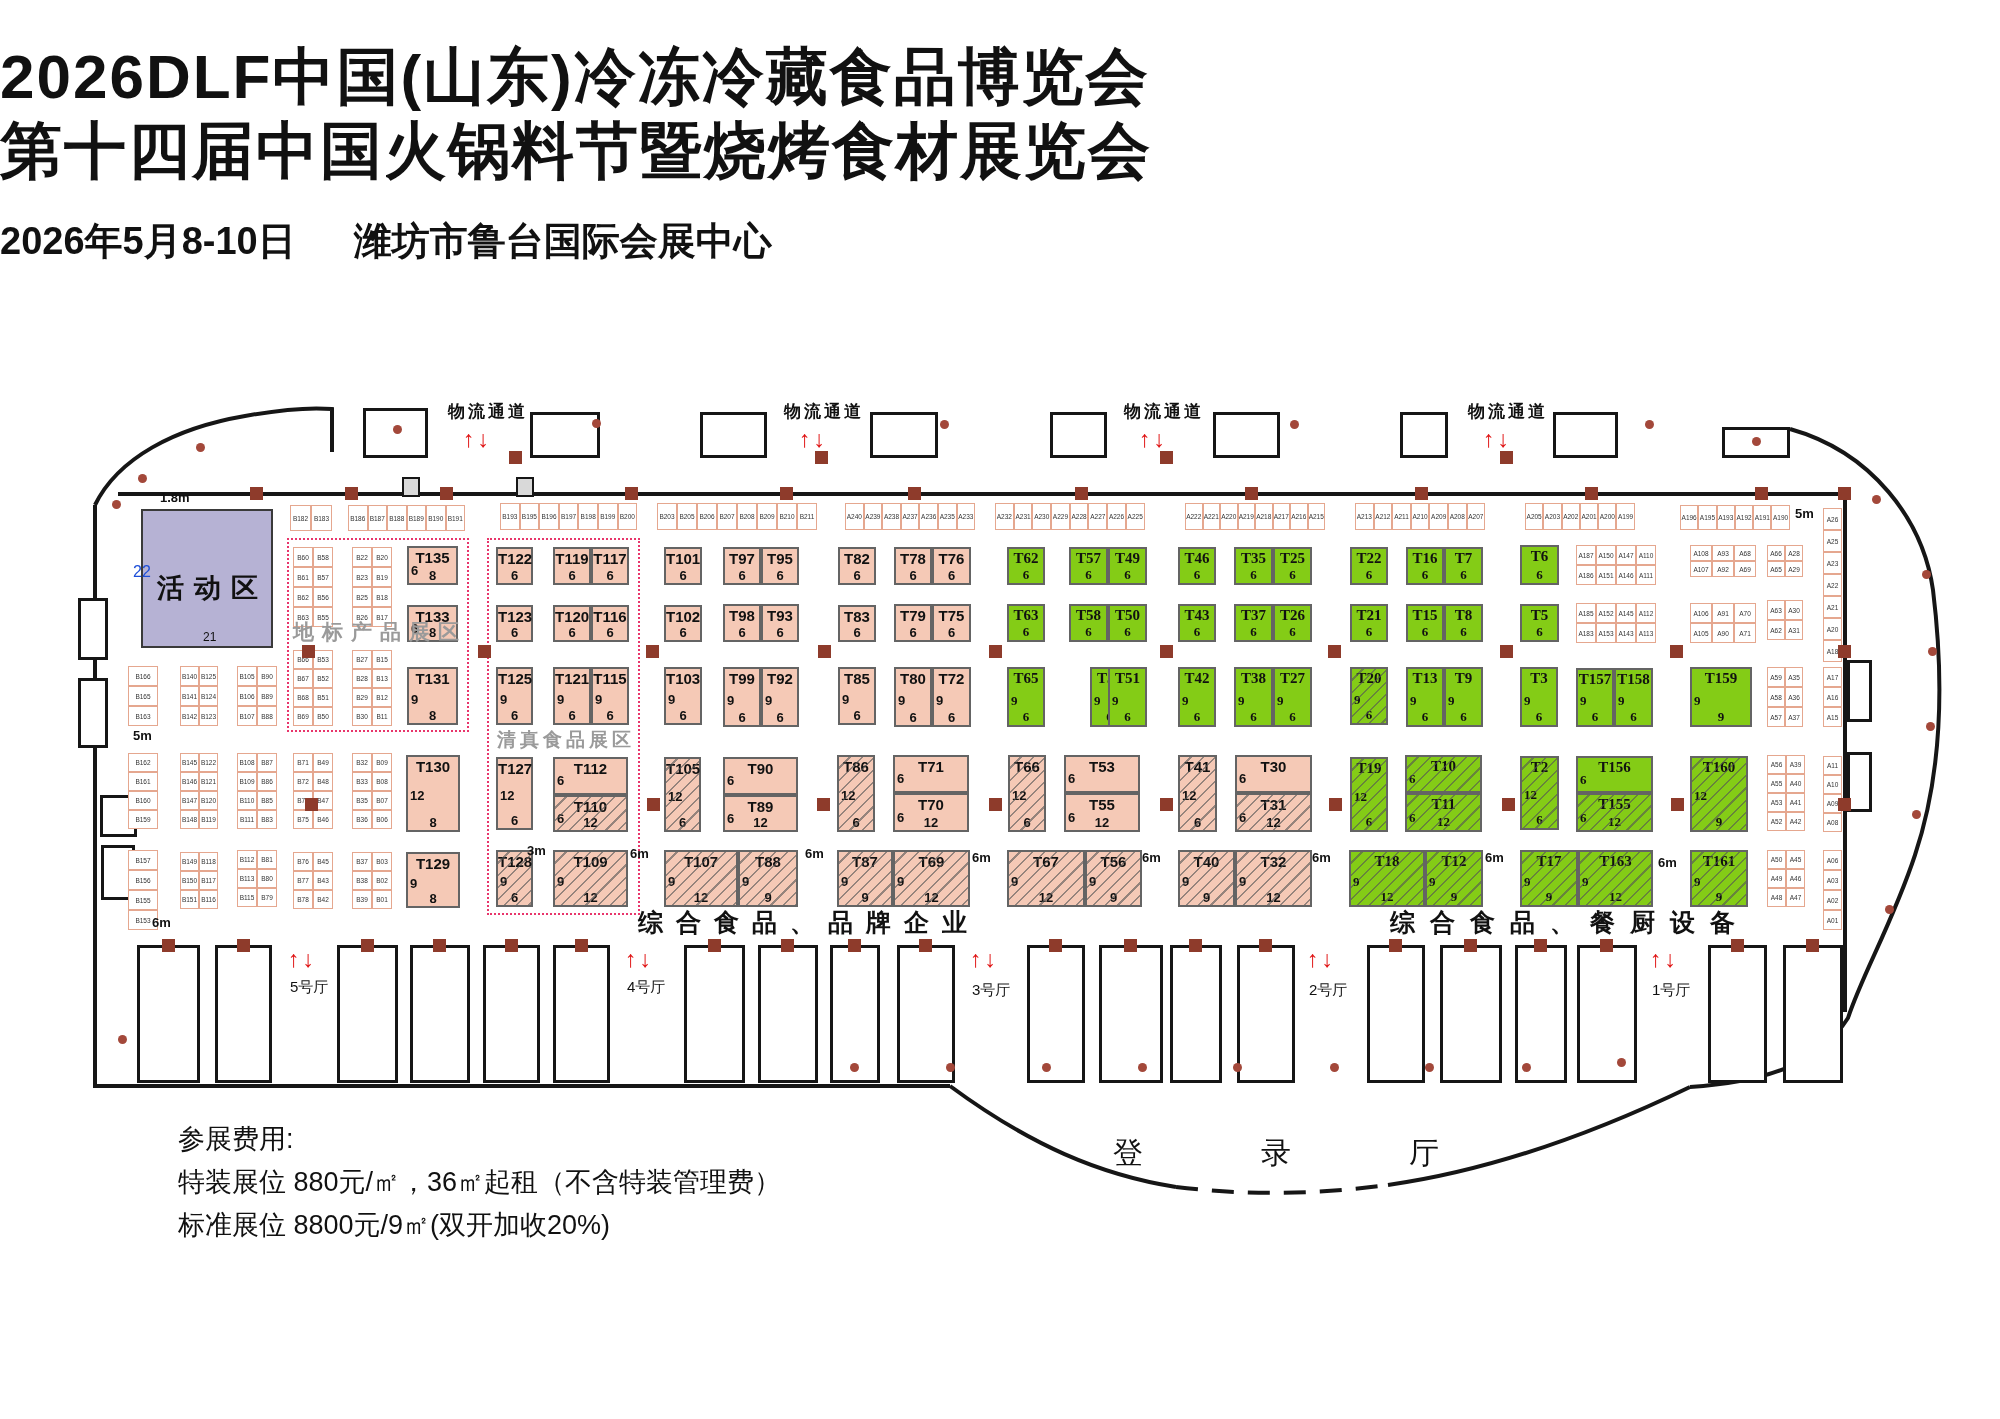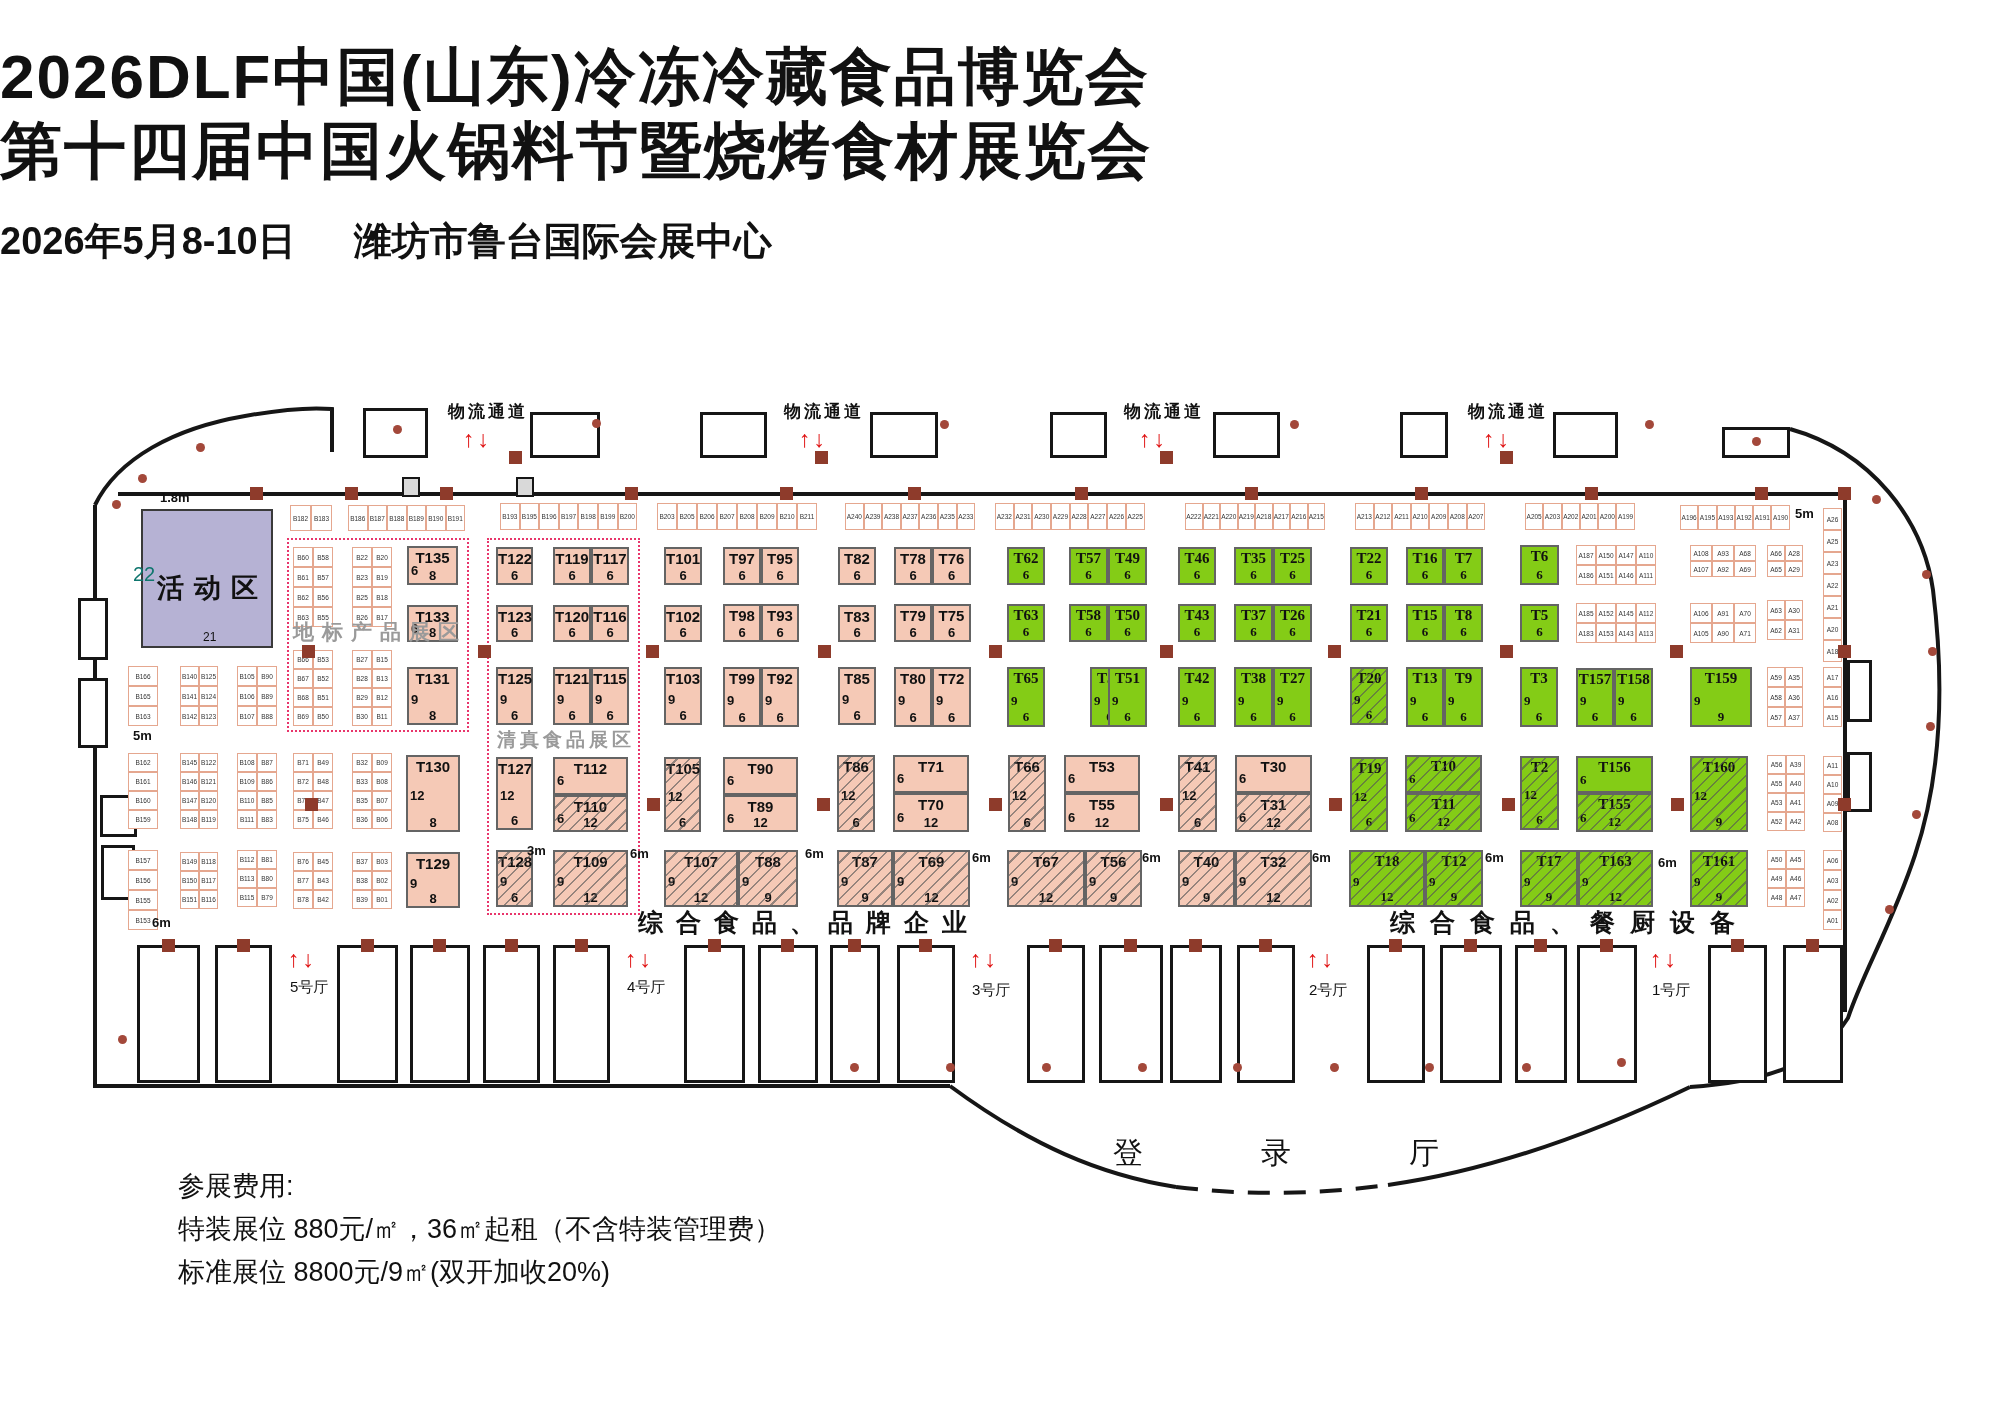--- a/index.html
+++ b/index.html
@@ -3,21 +3,21 @@
 <meta charset="utf-8">
 <style>
   html,body{margin:0;padding:0;background:#fff;}
   #plan{position:relative;width:2000px;height:1419px;background:#fff;overflow:hidden;
         font-family:"Liberation Sans","DejaVu Sans",sans-serif;color:#111;}
   #outline-svg{position:absolute;left:0;top:0;z-index:0;}
   .hdr{position:absolute;left:0;top:40px;width:1560px;z-index:5;}
   .t1,.t2{font-size:62px;font-weight:800;letter-spacing:2px;line-height:74px;white-space:nowrap;}
   .sub{margin-top:28px;font-size:38px;font-weight:700;white-space:nowrap;}
   .sub .gap{margin-left:58px;}
-  .fees{position:absolute;left:178px;top:1165px;font-size:27px;line-height:43px;z-index:6;white-space:nowrap;}
+  .fees{position:absolute;left:178px;top:1118px;font-size:27px;line-height:43px;z-index:6;white-space:nowrap;}
   .txt{position:absolute;white-space:nowrap;z-index:6;}
   .booth{position:absolute;border:2px solid #646464;box-sizing:border-box;z-index:4;}
   .pink{background:#f5c9b6;}
   .yellow{background:#84cc16;font-family:Liberation Serif, serif;}
   .hx::after{content:"";position:absolute;inset:0;
      background:repeating-linear-gradient(135deg,rgba(0,0,0,0) 0 7px,rgba(85,85,85,.6) 7px 8.6px);}
   .bl{position:absolute;top:1px;left:0;width:100%;text-align:center;font-size:15px;font-weight:700;}
   .nl{position:absolute;left:2px;top:42%;font-size:13px;font-weight:700;}
   .nb{position:absolute;bottom:0;left:0;width:100%;text-align:center;font-size:13px;font-weight:700;}
   .block{position:absolute;display:grid;z-index:3;background:#fff;}
@@ -979,21 +979,21 @@
     <div class="txt" style="left: 448px; top: 400px; font-size: 17px; font-weight: 700; color: rgb(17, 17, 17); letter-spacing: 3px;">物流通道</div>
     <div class="txt" style="left: 784px; top: 400px; font-size: 17px; font-weight: 700; color: rgb(17, 17, 17); letter-spacing: 3px;">物流通道</div>
     <div class="txt" style="left: 1124px; top: 400px; font-size: 17px; font-weight: 700; color: rgb(17, 17, 17); letter-spacing: 3px;">物流通道</div>
     <div class="txt" style="left: 1468px; top: 400px; font-size: 17px; font-weight: 700; color: rgb(17, 17, 17); letter-spacing: 3px;">物流通道</div>
     <div class="txt" style="left: 293px; top: 618px; font-size: 21px; font-weight: 700; color: rgb(154, 154, 154); letter-spacing: 8px;">地标产品展区</div>
     <div class="txt" style="left: 497px; top: 727px; font-size: 19px; font-weight: 700; color: rgb(154, 154, 154); letter-spacing: 4px;">清真食品展区</div>
     <div class="txt" style="left: 638px; top: 906px; font-size: 25px; font-weight: 700; color: rgb(17, 17, 17); letter-spacing: 13px;">综合食品、品牌企业</div>
     <div class="txt" style="left: 1390px; top: 906px; font-size: 25px; font-weight: 700; color: rgb(17, 17, 17); letter-spacing: 15px;">综合食品、餐厨设备</div>
     <div class="txt" style="left: 1113px; top: 1133px; font-size: 30px; font-weight: 400; color: rgb(17, 17, 17); letter-spacing: 118px;">登录厅</div>
     <div class="txt" style="left: 157px; top: 570px; font-size: 27px; font-weight: 700; color: rgb(17, 17, 17); letter-spacing: 10px;">活动区</div>
-    <div class="txt" style="left: 133px; top: 563px; font-size: 20px; font-weight: 400; color: #0f766e; letter-spacing: 0px;">22</div>
+    <div class="txt" style="left: 133px; top: 563px; font-size: 16px; font-weight: 400; color: #1d4ed8; letter-spacing: 0px;">22</div>
     <div class="txt" style="left: 203px; top: 630px; font-size: 12px; font-weight: 400; color: rgb(17, 17, 17); letter-spacing: 0px;">21</div>
     <div class="txt" style="left: 160px; top: 490px; font-size: 13px; font-weight: 700; color: rgb(17, 17, 17); letter-spacing: 0px;">1.8m</div>
     <div class="txt" style="left: 133px; top: 728px; font-size: 13px; font-weight: 700; color: rgb(17, 17, 17); letter-spacing: 0px;">5m</div>
     <div class="txt" style="left: 152px; top: 915px; font-size: 13px; font-weight: 700; color: rgb(17, 17, 17); letter-spacing: 0px;">6m</div>
     <div class="txt" style="left: 527px; top: 843px; font-size: 13px; font-weight: 700; color: rgb(17, 17, 17); letter-spacing: 0px;">3m</div>
     <div class="txt" style="left: 630px; top: 846px; font-size: 13px; font-weight: 700; color: rgb(17, 17, 17); letter-spacing: 0px;">6m</div>
     <div class="txt" style="left: 805px; top: 846px; font-size: 13px; font-weight: 700; color: rgb(17, 17, 17); letter-spacing: 0px;">6m</div>
     <div class="txt" style="left: 972px; top: 850px; font-size: 13px; font-weight: 700; color: rgb(17, 17, 17); letter-spacing: 0px;">6m</div>
     <div class="txt" style="left: 1142px; top: 850px; font-size: 13px; font-weight: 700; color: rgb(17, 17, 17); letter-spacing: 0px;">6m</div>
     <div class="txt" style="left: 1312px; top: 850px; font-size: 13px; font-weight: 700; color: rgb(17, 17, 17); letter-spacing: 0px;">6m</div>

